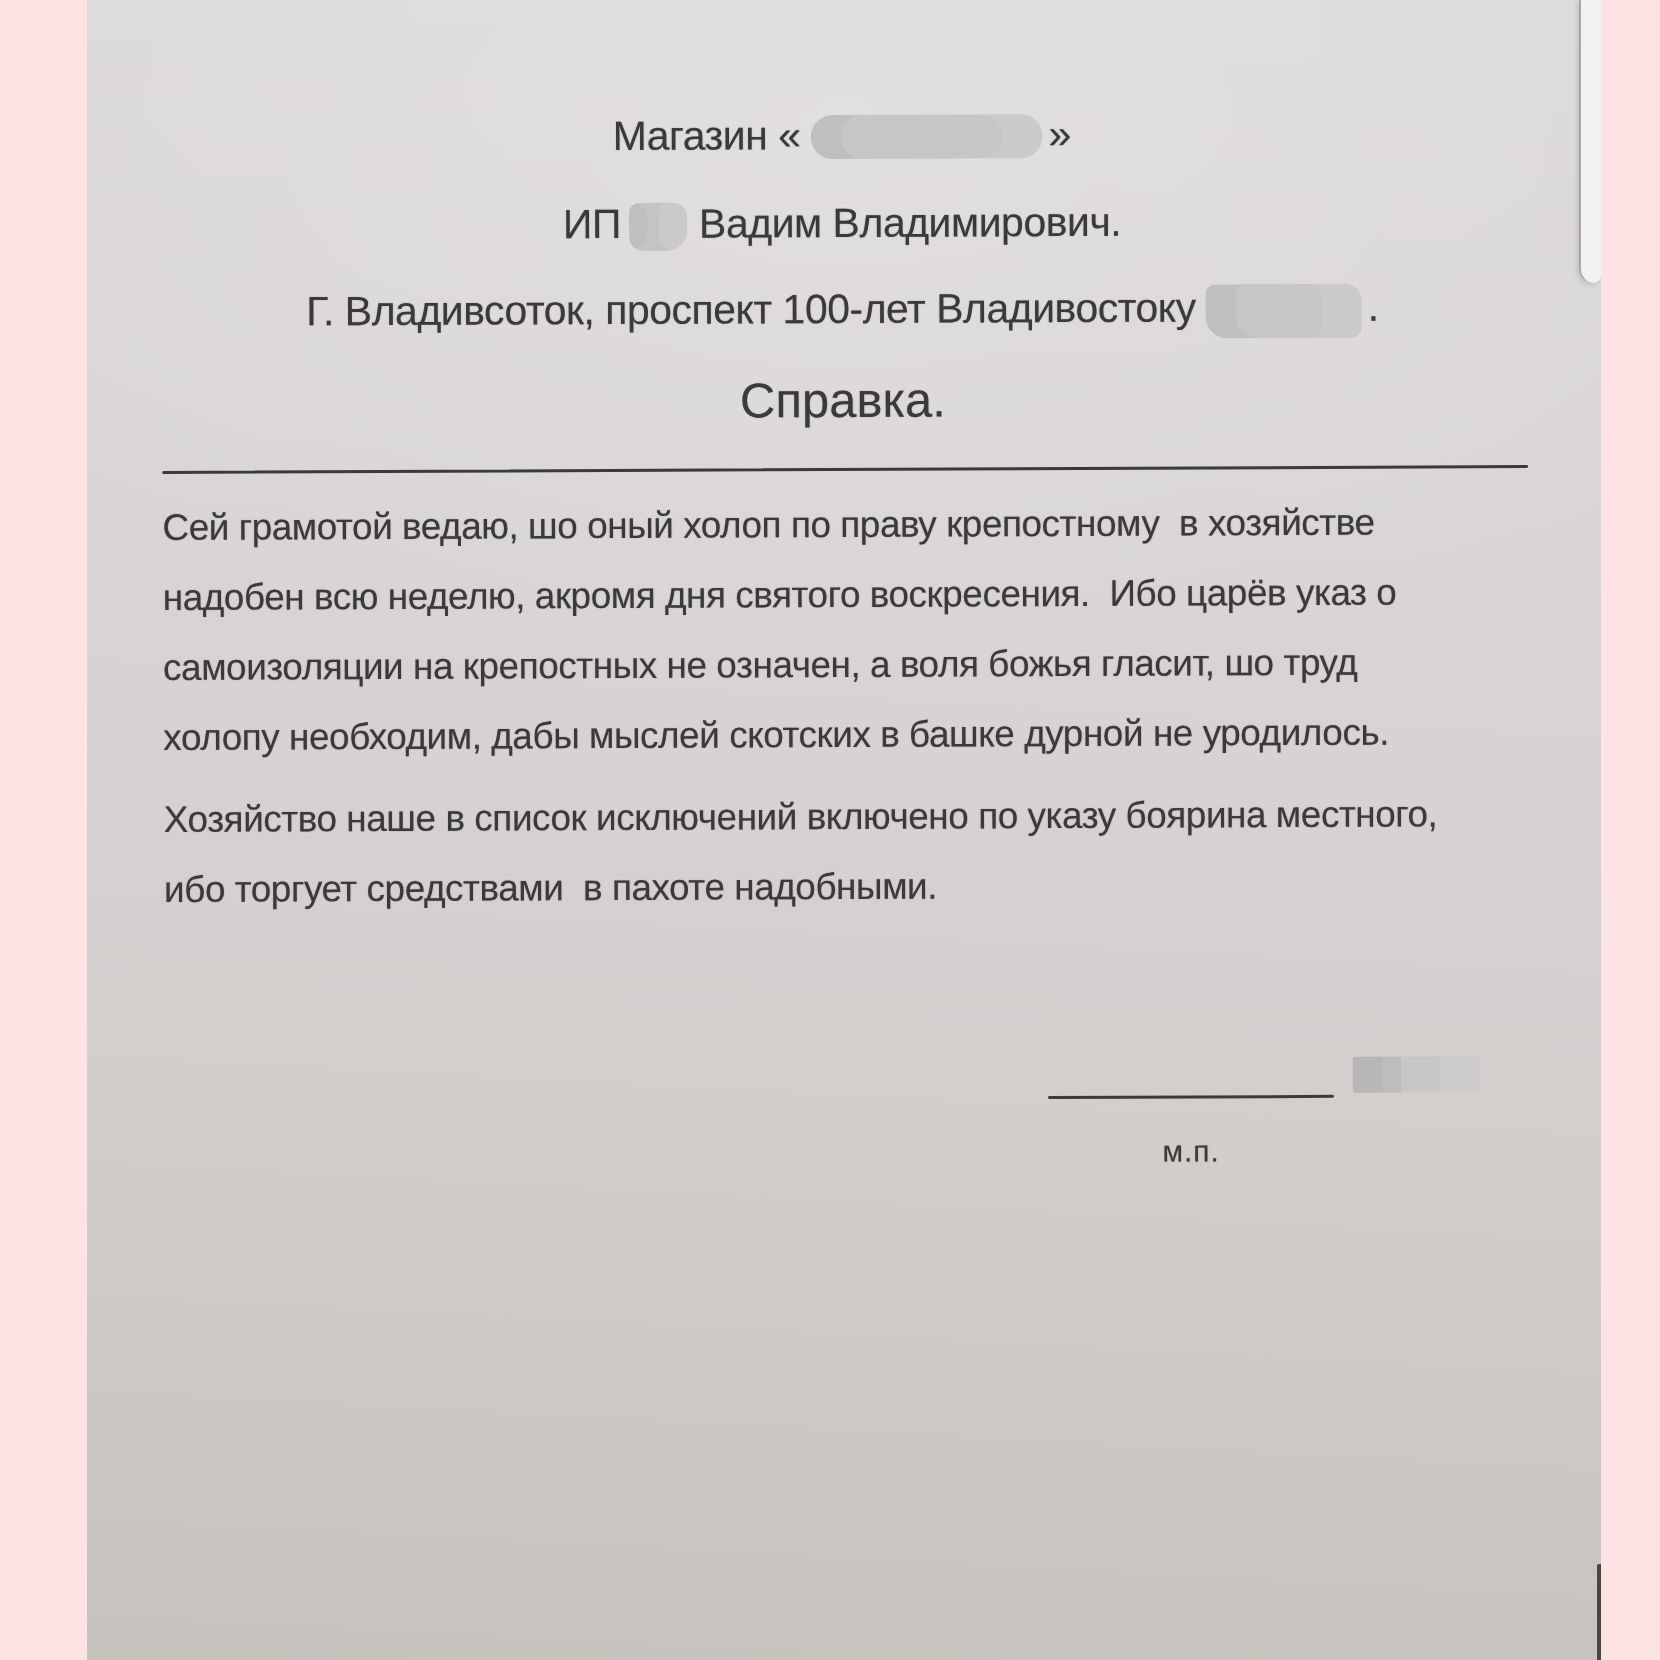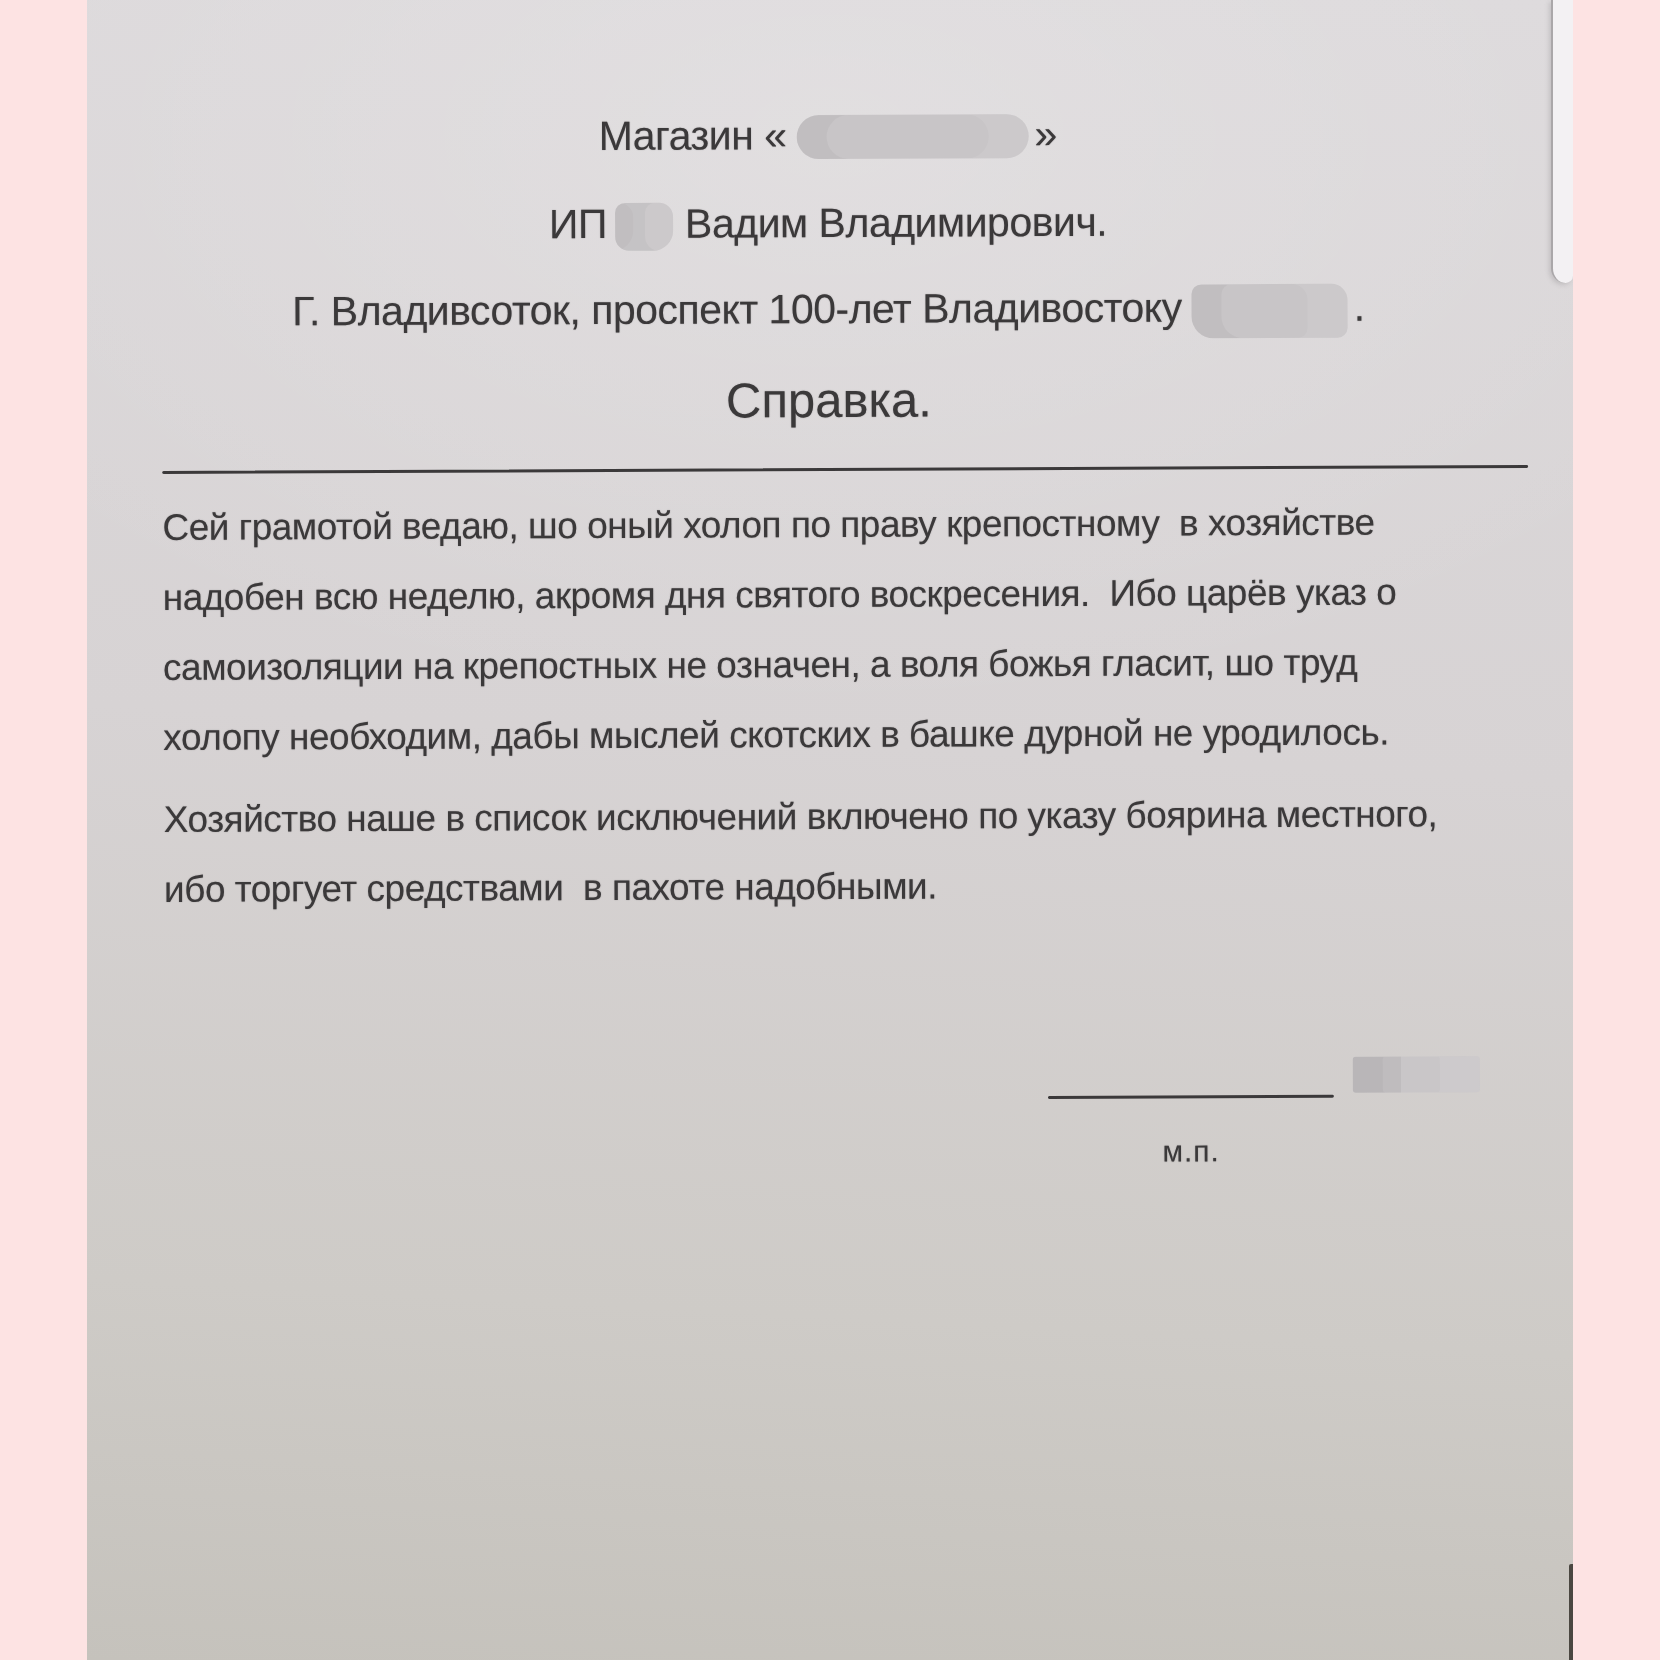--- a/index.html
+++ b/index.html
@@ -10,20 +10,21 @@
     overflow:hidden;
     font-family:"Liberation Sans", sans-serif;
   }
   .photo{
     position:absolute;left:87px;top:0;
     width:1486px;height:1660px;
     background:
       radial-gradient(120% 60% at 50% 8%, rgba(255,255,255,0.18), rgba(255,255,255,0) 60%),
       linear-gradient(183deg,#dcd9db 0%,#d7d3d4 45%,#cecbc7 78%,#c5c2bc 100%);
     overflow:hidden;
+    padding-left:28px;
   }
   .page-curl{
     position:absolute;top:0;right:0;
     width:20px;height:283px;
     background:#f3f1f3;
     border-left:2px solid #aaa7a9;
     border-bottom-left-radius:16px;
     border-bottom-right-radius:8px;
     box-shadow:-2px 2px 4px rgba(120,115,118,0.25);
   }

